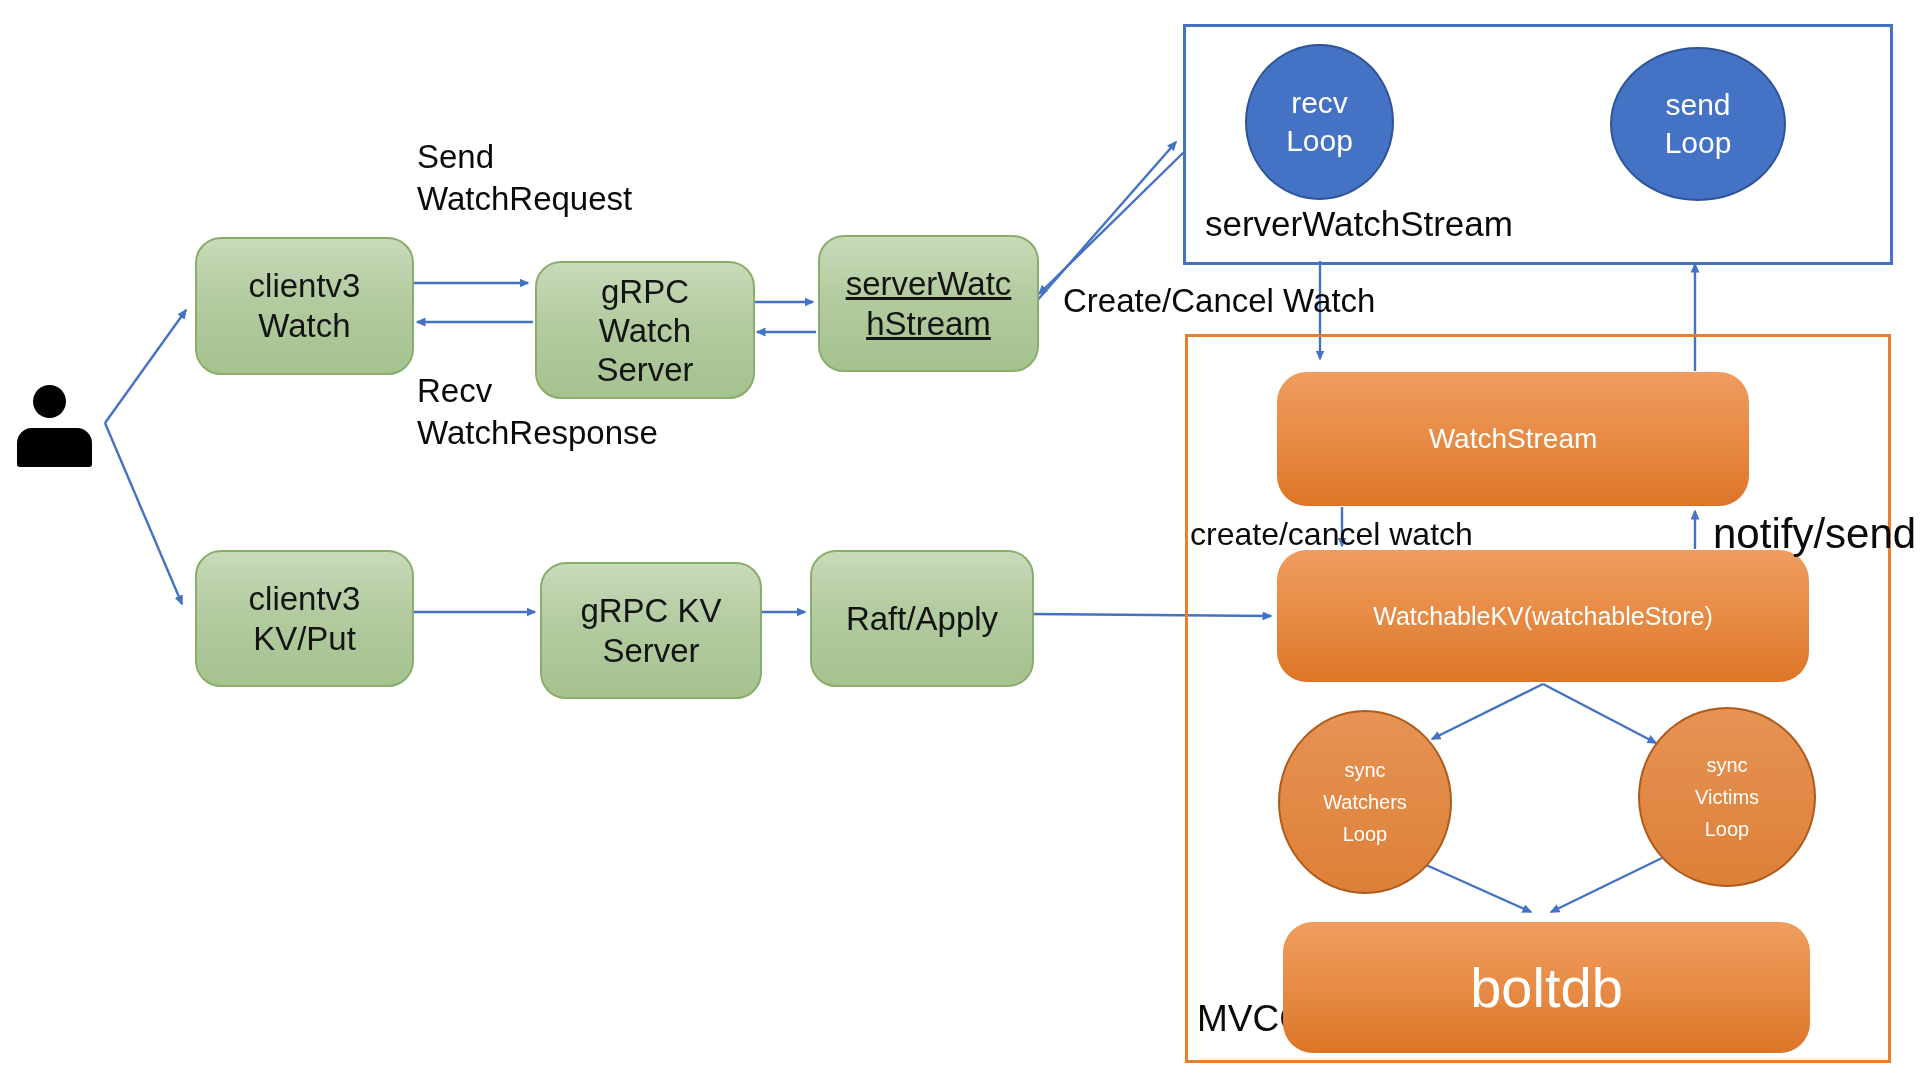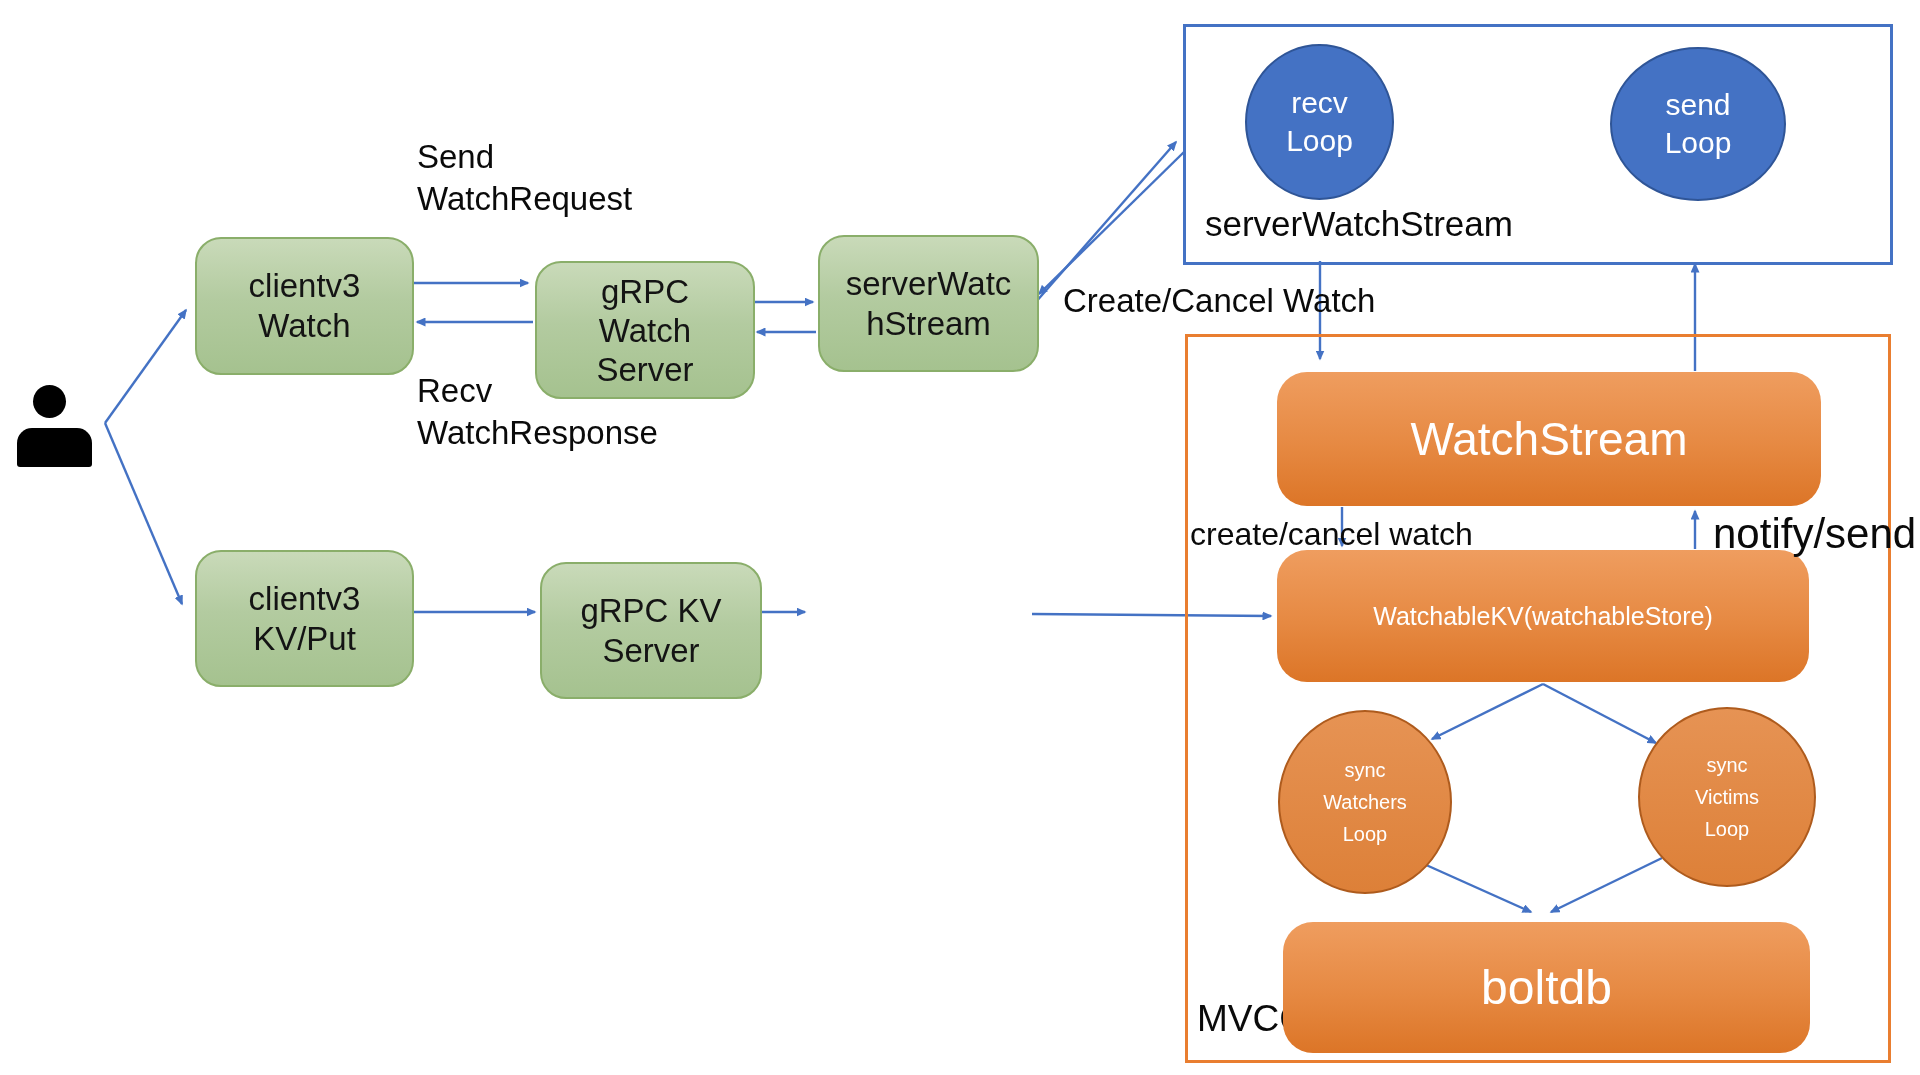--- a/index.html
+++ b/index.html
@@ -81,49 +81,50 @@
   <div>
     <div class="person-head"></div>
     <div class="person-body"></div>
   </div>
 
   <div class="gbox prewrap" style="left:195px;top:237px;width:215px;height:134px;">clientv3
 Watch</div>
   <div class="gbox prewrap" style="left:535px;top:237px;width:216px;height:134px;line-height:39px;margin-top:24px;">gRPC
 Watch
 Server</div>
-  <div class="gbox prewrap" style="left:818px;top:235px;width:217px;height:133px;">serverWatc
+  <div class="gbox prewrap" style="left:818px;top:235px;width:217px;height:133px;text-decoration:underline;">serverWatc
 hStream</div>
 
   <div class="gbox prewrap" style="left:195px;top:550px;width:215px;height:133px;">clientv3
 KV/Put</div>
   <div class="gbox prewrap" style="left:540px;top:562px;width:218px;height:133px;">gRPC KV
 Server</div>
+  <div class="gbox prewrap" style="left:810px;top:550px;width:220px;height:133px;">Raft/Apply</div>
 
   <div class="container-box blue-container" style="left:1183px;top:24px;width:704px;height:235px;"></div>
   <div class="bellipse prewrap" style="left:1245px;top:44px;width:145px;height:152px;">recv
 Loop</div>
   <div class="bellipse prewrap" style="left:1610px;top:47px;width:172px;height:150px;">send
 Loop</div>
   <div class="groupLabel" style="left:1205px;top:204px;">serverWatchStream</div>
 
   <div class="container-box orange-container" style="left:1185px;top:334px;width:700px;height:723px;"></div>
   <div class="groupLabel" style="left:1197px;top:998px;font-size:37px;">MVCC</div>
 
-  <div class="obox" style="left:1277px;top:372px;width:544px;height:134px;font-size:46px;">WatchStream</div>
+  <div class="obox" style="left:1277px;top:372px;width:472px;height:134px;font-size:28px;">WatchStream</div>
   <div class="obox" style="left:1277px;top:550px;width:532px;height:132px;font-size:25px;">WatchableKV(watchableStore)</div>
 
   <div class="oellipse prewrap" style="left:1278px;top:710px;width:170px;height:180px;">sync
 Watchers
 Loop</div>
   <div class="oellipse prewrap" style="left:1638px;top:707px;width:174px;height:176px;">sync
 Victims
 Loop</div>
 
-  <div class="obox" style="left:1283px;top:922px;width:527px;height:131px;font-size:48px;">boltdb</div>
+  <div class="obox" style="left:1283px;top:922px;width:527px;height:131px;font-size:56px;">boltdb</div>
 
   <div class="edgeLabel" style="left:417px;top:136px;">Send
 WatchRequest</div>
   <div class="edgeLabel" style="left:417px;top:370px;">Recv
 WatchResponse</div>
   <div class="edgeLabel" style="left:1063px;top:280px;">Create/Cancel Watch</div>
   <div class="edgeLabel" style="left:1190px;top:513px;font-size:32px;">create/cancel watch</div>
   <div class="edgeLabel" style="left:1713px;top:513px;font-size:42px;">notify/send</div>
 
 </div>

